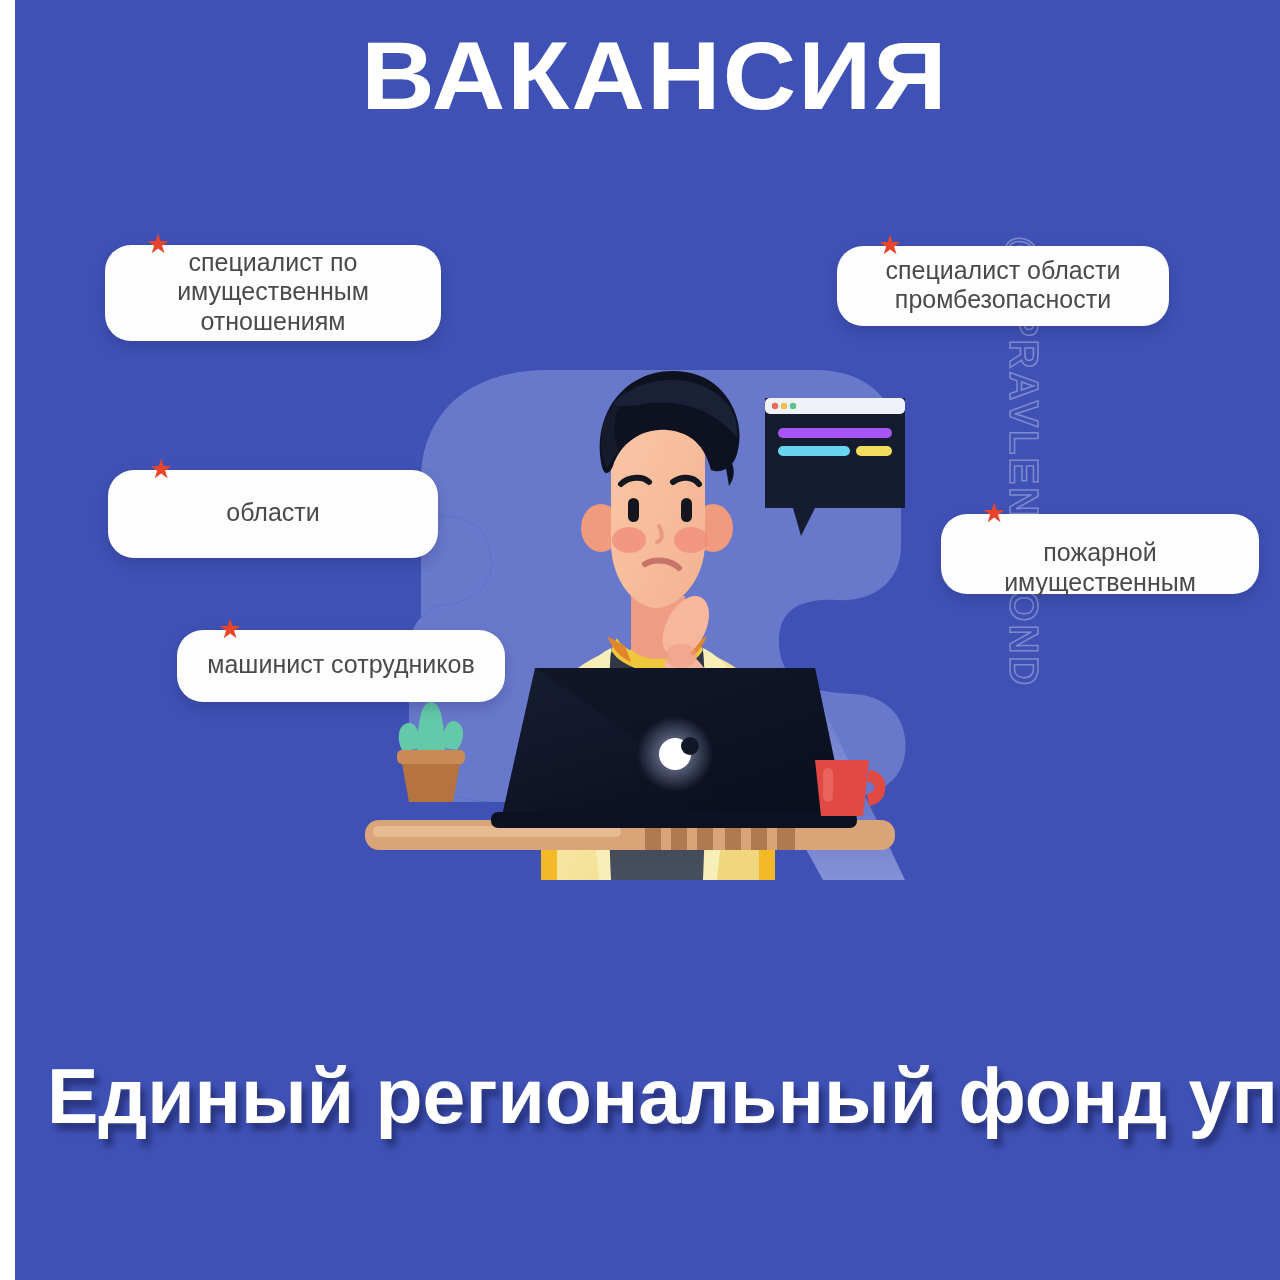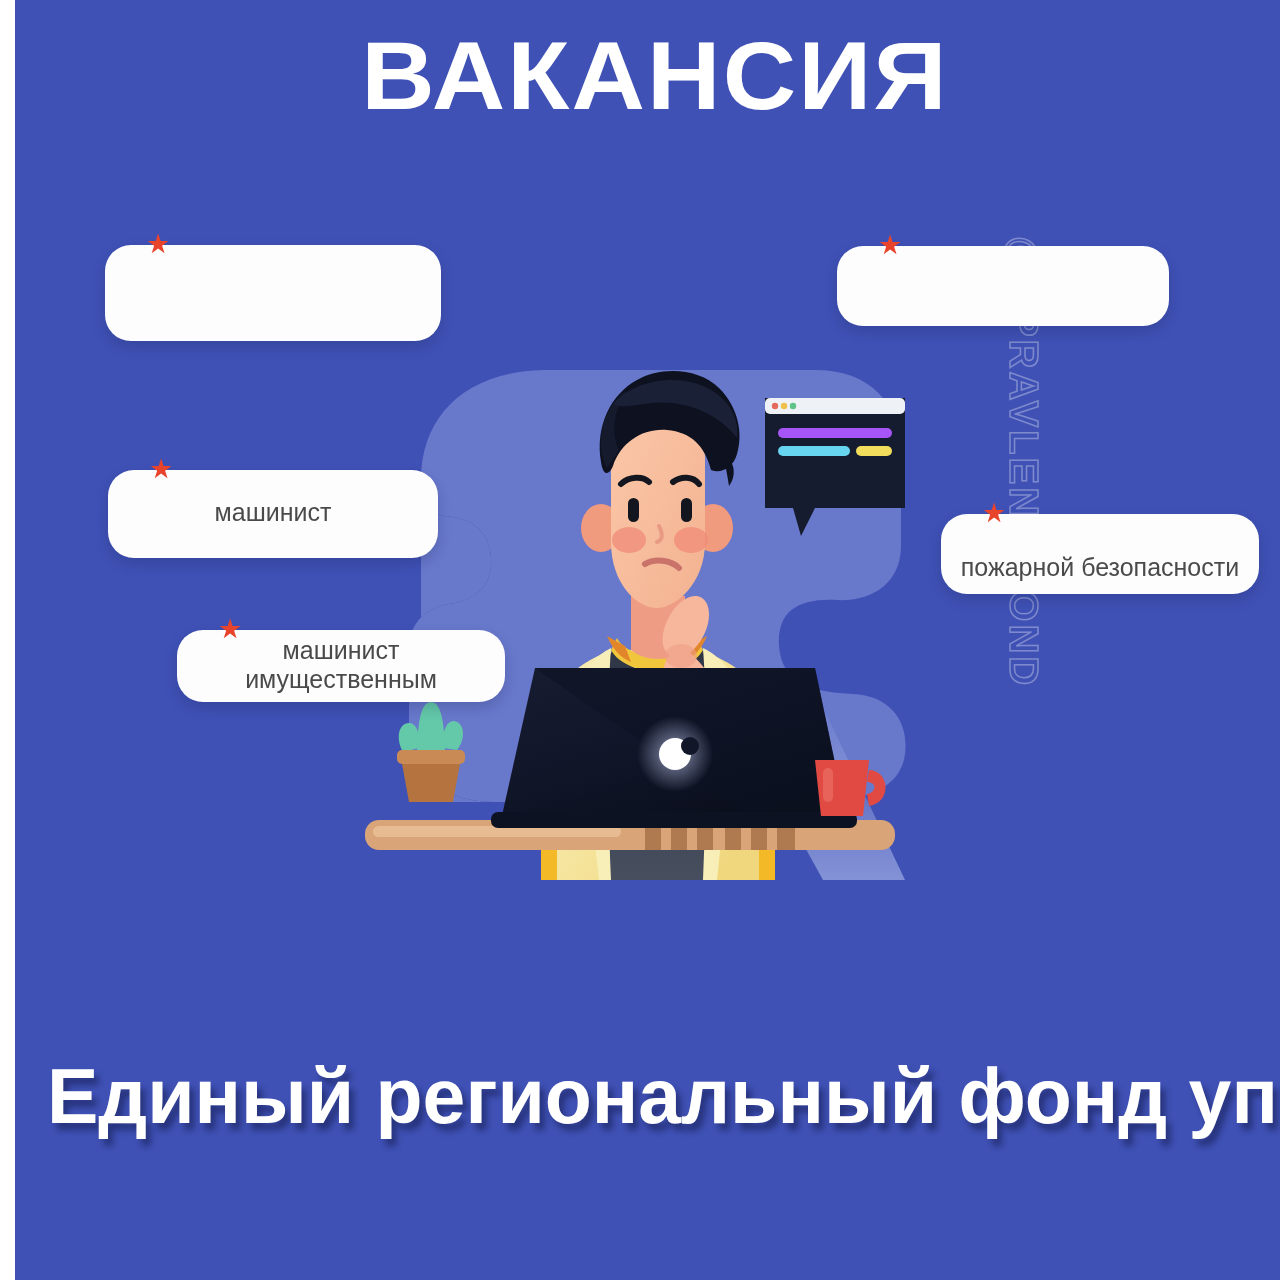--- a/index.html
+++ b/index.html
@@ -343,72 +343,80 @@
   </div>
 
   <div class="bubble" id="b1">
     <div class="nub"></div>
     <div class="star">★</div>
     <div class="tail">
       <svg width="70" height="62" viewBox="0 0 70 62">
           <path d="M4 0 C4 0, 6 16, 22 28 C40 42, 62 44, 66 60 C50 62, 24 56, 12 40 C2 26, 0 10, 4 0 Z" fill="#fdfdfd"></path>
         </svg>
     </div>
+    <div class="txt">
+      <span>специалист по</span><br>
+      <span>имущественным отношениям</span>
+    </div>
   </div>
 
   <div class="bubble" id="b2">
     <div class="nub"></div>
     <div class="star">★</div>
     <div class="tail">
       <svg width="70" height="62" viewBox="0 0 70 62">
           <path d="M10 0 C10 0, 8 18, 16 34 C24 50, 34 54, 30 62 C16 54, 6 38, 2 22 C0 12, 2 2, 10 0 Z" fill="#fdfdfd"></path>
           <path d="M30 0 C30 0, 34 20, 42 36 C50 52, 56 56, 48 62 C36 52, 28 36, 24 20 C22 10, 24 2, 30 0 Z" fill="#fdfdfd"></path>
         </svg>
     </div>
+    <div class="txt">
+      <span>специалист области</span><br>
+      <span>промбезопасности</span>
+    </div>
   </div>
 
   <div class="bubble" id="b3">
     <div class="nub"></div>
     <div class="star">★</div>
     <div class="tail">
       <svg width="70" height="62" viewBox="0 0 70 62">
           <path d="M8 0 C8 0, 6 20, 14 38 C22 54, 34 58, 30 62 C16 54, 4 36, 2 18 C1 8, 3 1, 8 0 Z" fill="#fdfdfd"></path>
           <path d="M30 0 C30 0, 32 22, 40 38 C48 52, 54 56, 46 62 C34 52, 26 36, 24 18 C23 8, 25 1, 30 0 Z" fill="#fdfdfd"></path>
         </svg>
     </div>
     <div class="txt">
-      <span>машинист</span><br>
+      <span>области</span><br>
     </div>
   </div>
 
   <div class="bubble" id="b4">
     <div class="nub"></div>
     <div class="star">★</div>
     <div class="tail">
       <svg width="70" height="62" viewBox="0 0 70 62">
           <path d="M6 0 C6 0, 10 18, 26 30 C42 42, 60 44, 64 58 C48 62, 24 54, 12 38 C3 26, 1 10, 6 0 Z" fill="#fdfdfd"></path>
         </svg>
     </div>
     <div class="txt">
-      <span>машинист имущественным</span>
+      <span>машинист сотрудников</span>
     </div>
   </div>
 
   <div class="bubble" id="b5">
     <div class="nub"></div>
     <div class="star">★</div>
     <div class="tail">
       <svg width="70" height="62" viewBox="0 0 70 62">
           <path d="M10 0 C10 0, 6 20, 14 38 C22 54, 32 58, 28 62 C14 54, 4 36, 2 18 C1 8, 4 1, 10 0 Z" fill="#fdfdfd"></path>
           <path d="M32 0 C32 0, 34 22, 42 38 C50 52, 56 56, 48 62 C36 52, 28 36, 26 18 C25 8, 27 1, 32 0 Z" fill="#fdfdfd"></path>
         </svg>
     </div>
     <div class="txt">
       <br>
-      <span>пожарной безопасности</span>
+      <span>пожарной имущественным</span>
     </div>
   </div>
 
   <div id="headline">
     <span class="ln">Единый региональный фонд управления</span>
   </div>
 
 </div>
 
 </body></html>

